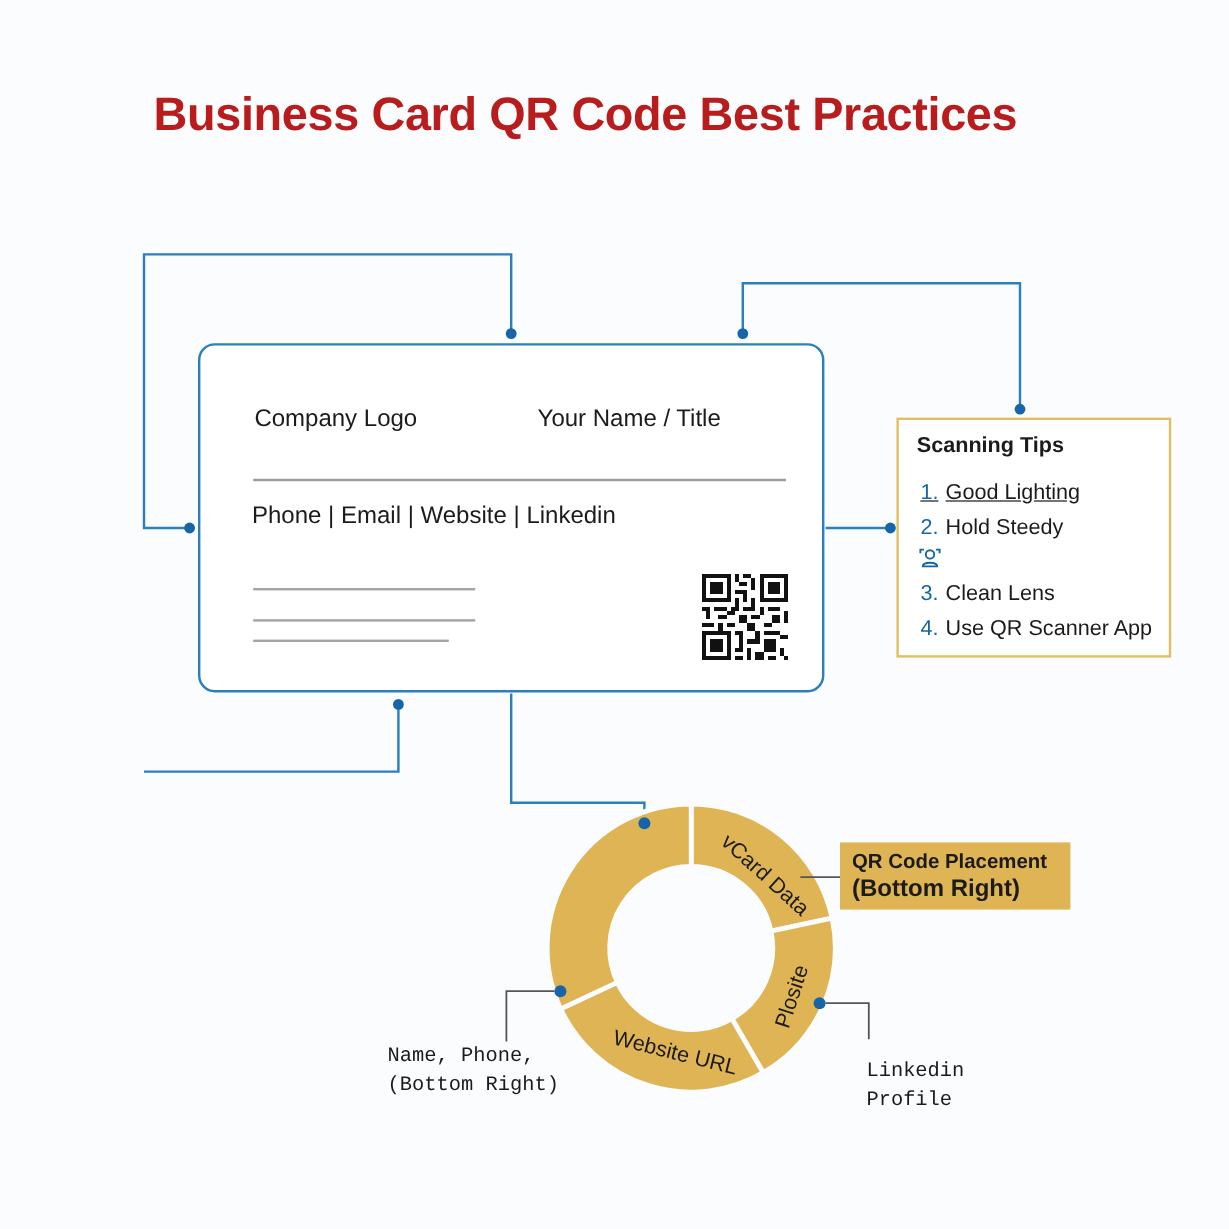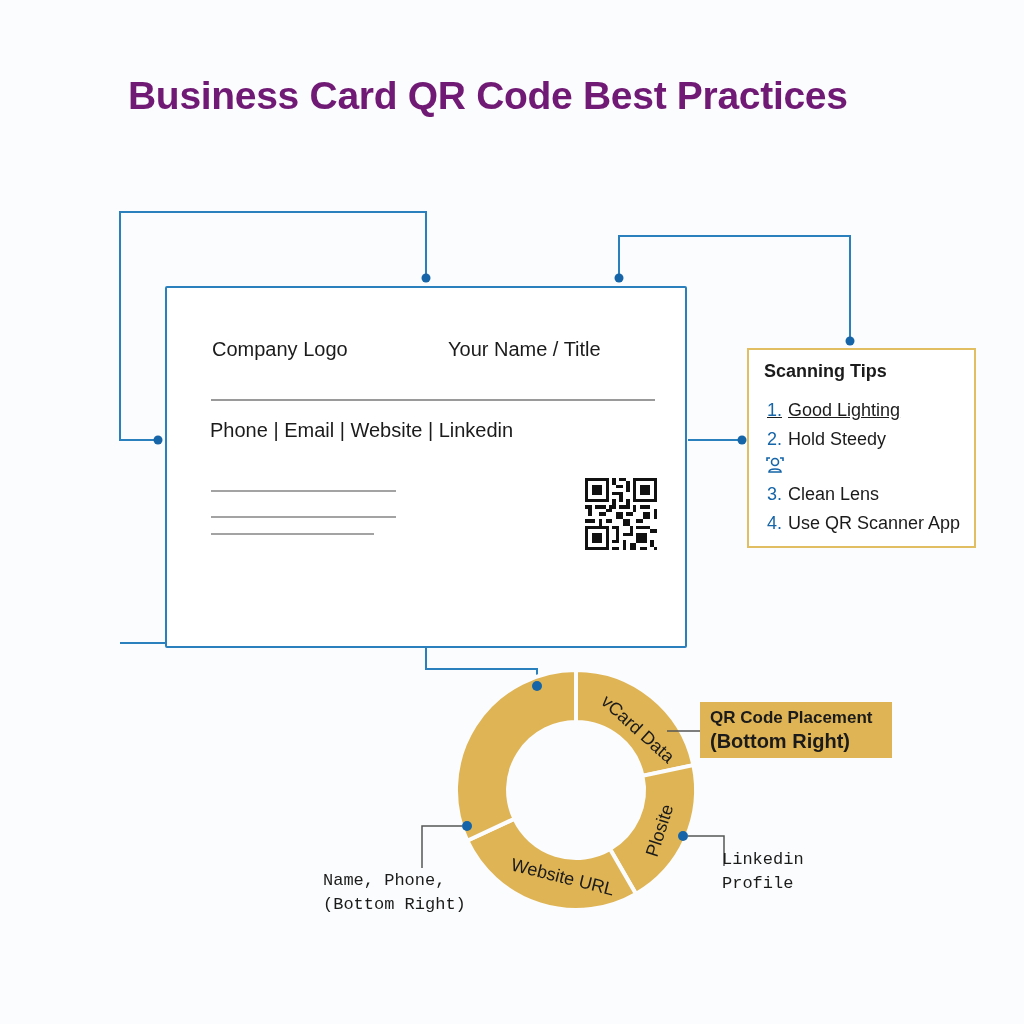--- a/index.html
+++ b/index.html
@@ -4,27 +4,27 @@
 <style>
   html, body { margin: 0; padding: 0; }
   body {
     width: 1024px; height: 1024px; position: relative; overflow: hidden;
     background: #fbfcfd;
     font-family: "Liberation Sans", "DejaVu Sans", sans-serif;
     color: #1b1b1b;
   }
   .title {
     position: absolute; left: 128px; top: 74px;
-    font-size: 39px; font-weight: bold; color: #701a75;
+    font-size: 39px; font-weight: bold; color: #b91c1c;
     letter-spacing: -0.3px; white-space: nowrap;
   }
   svg.connectors { position: absolute; left: 0; top: 0; }
   .card {
-    position: absolute; left: 165px; top: 286px; width: 522px; height: 362px;
-    border: 2px solid #2a7fbd; border-radius: 2px; background: #fff;
+    position: absolute; left: 165px; top: 286px; width: 522px; height: 291px;
+    border: 2px solid #2a7fbd; border-radius: 14px; background: #fff;
     box-sizing: border-box;
   }
   .abs { position: absolute; white-space: nowrap; }
   .card-logo { left: 45px; top: 50px; font-size: 20px; }
   .card-name { left: 281px; top: 50px; font-size: 20px; }
   .card-rule { left: 44px; top: 111px; width: 444px; height: 0; border-top: 2px solid #9a9a9a; }
   .card-contacts { left: 43px; top: 131px; font-size: 20px; }
   .card-line { height: 0; border-top: 2px solid #a3a3a3; }
   .rec-text { left: 281px; top: 197px; font-size: 17px; line-height: 23px; }
   .qr { left: 418px; top: 190px; width: 72px; height: 72px; }
@@ -195,16 +195,16 @@
 <div class="label-box">
   <div class="l1">QR Code Placement</div>
   <div class="l2">(Bottom Right)</div>
 </div>
 
 <div class="abs side-label" style="left:323px;top:869px;">
   <div>Name, Phone,</div>
   <div>(Bottom Right)</div>
 </div>
 
-<div class="abs side-label" style="left:722px;top:848px;">
+<div class="abs side-label" style="left:722px;top:882px;">
   <div>Linkedin</div>
   <div>Profile</div>
 </div>
 
 </body></html>

